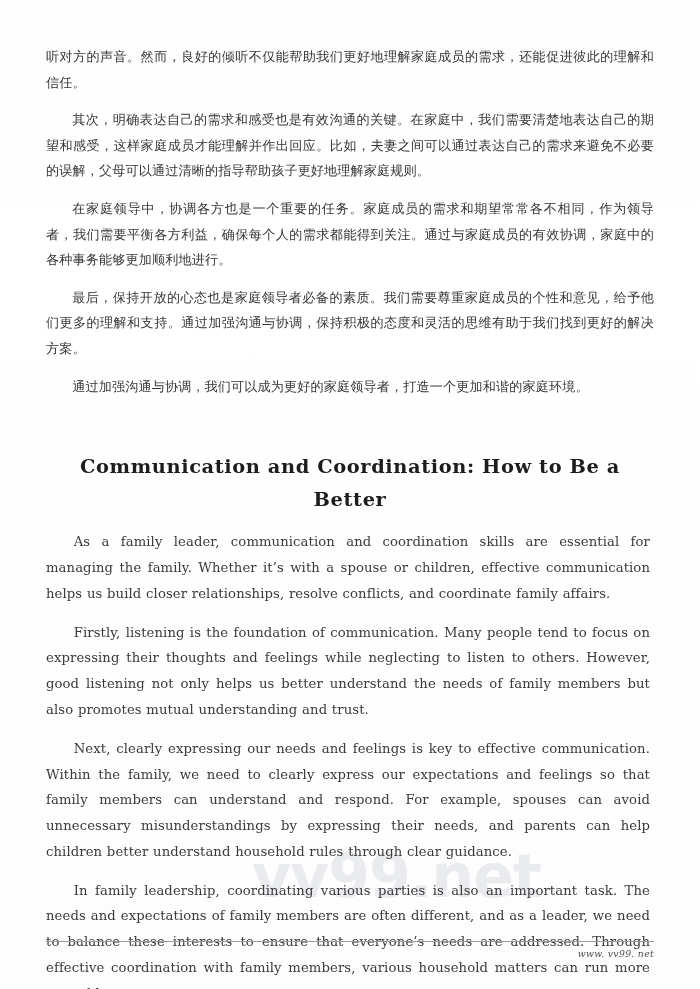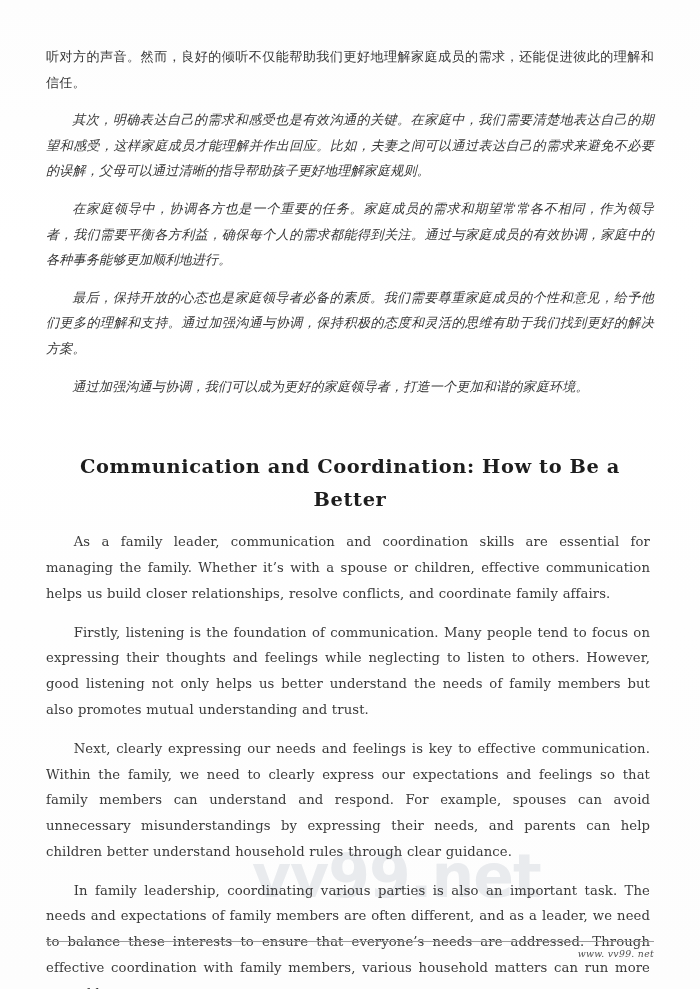--- a/index.html
+++ b/index.html
@@ -51,21 +51,20 @@
     font-size: 13.1px;
     line-height: 25.6px;
     color: #363636;
     text-align: justify;
     text-justify: inter-character;
     margin: 0 0 12px 0;
     letter-spacing: 0.15px;
   }
   .cn-para.indent {
     text-indent: 2em;
-    font-style: italic;
   }
   .cn-para:last-of-type {
     margin-bottom: 0;
   }
 
   
   .doc-title {
     font-family: "DejaVu Serif", "Liberation Serif", serif;
     font-size: 19.4px;
     font-weight: 600;

